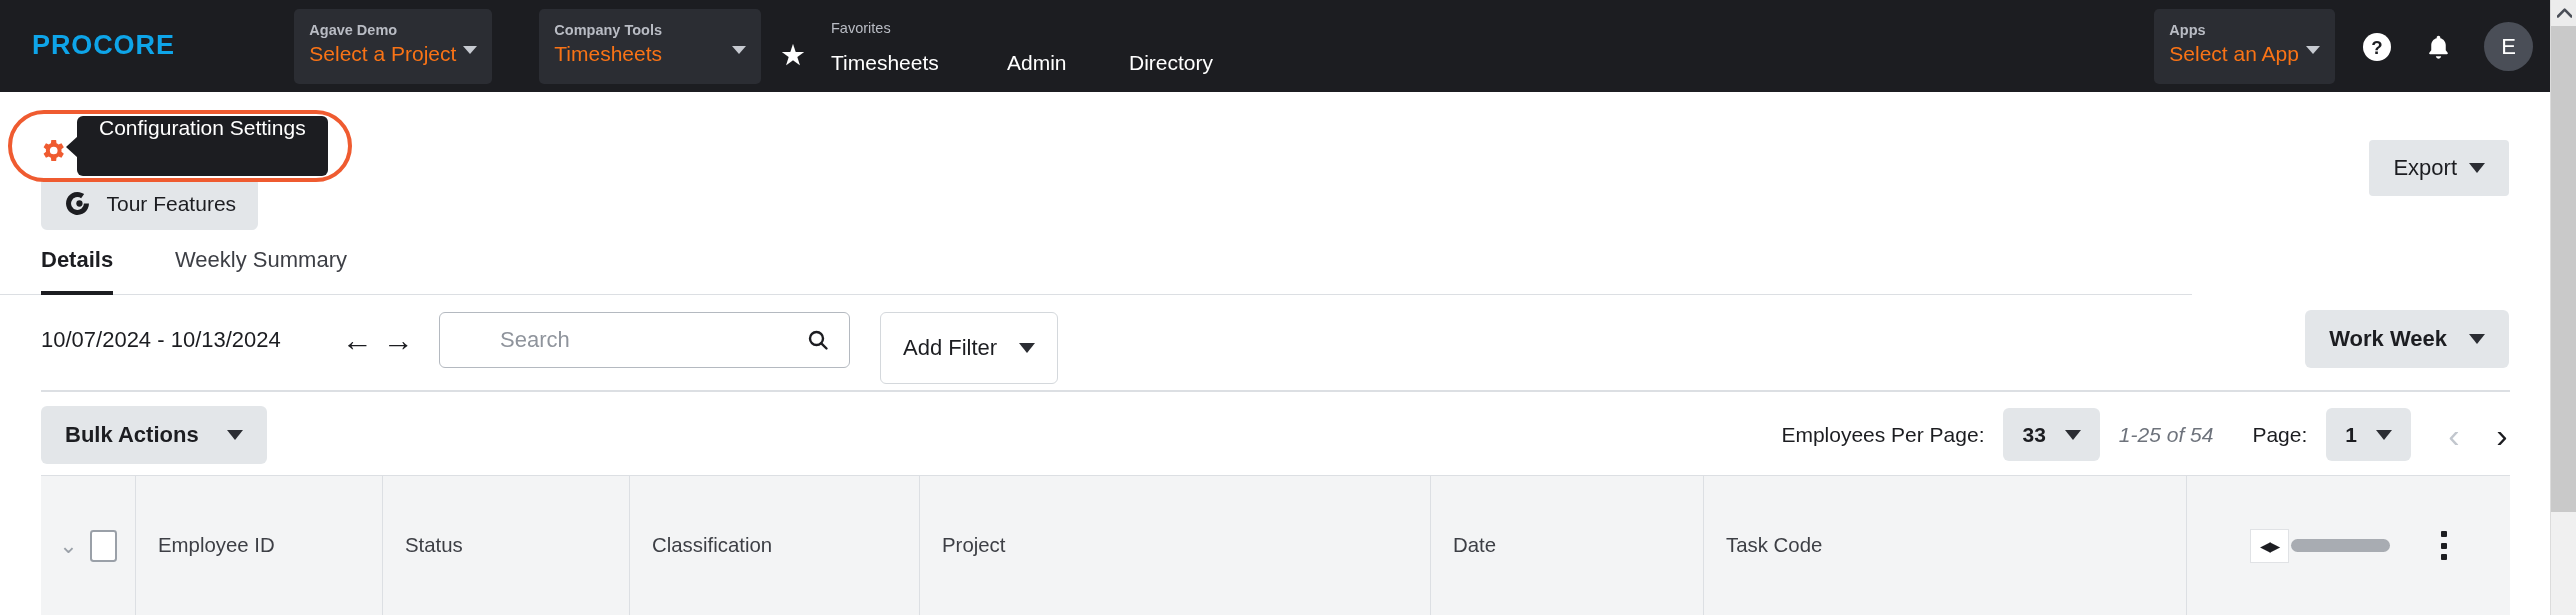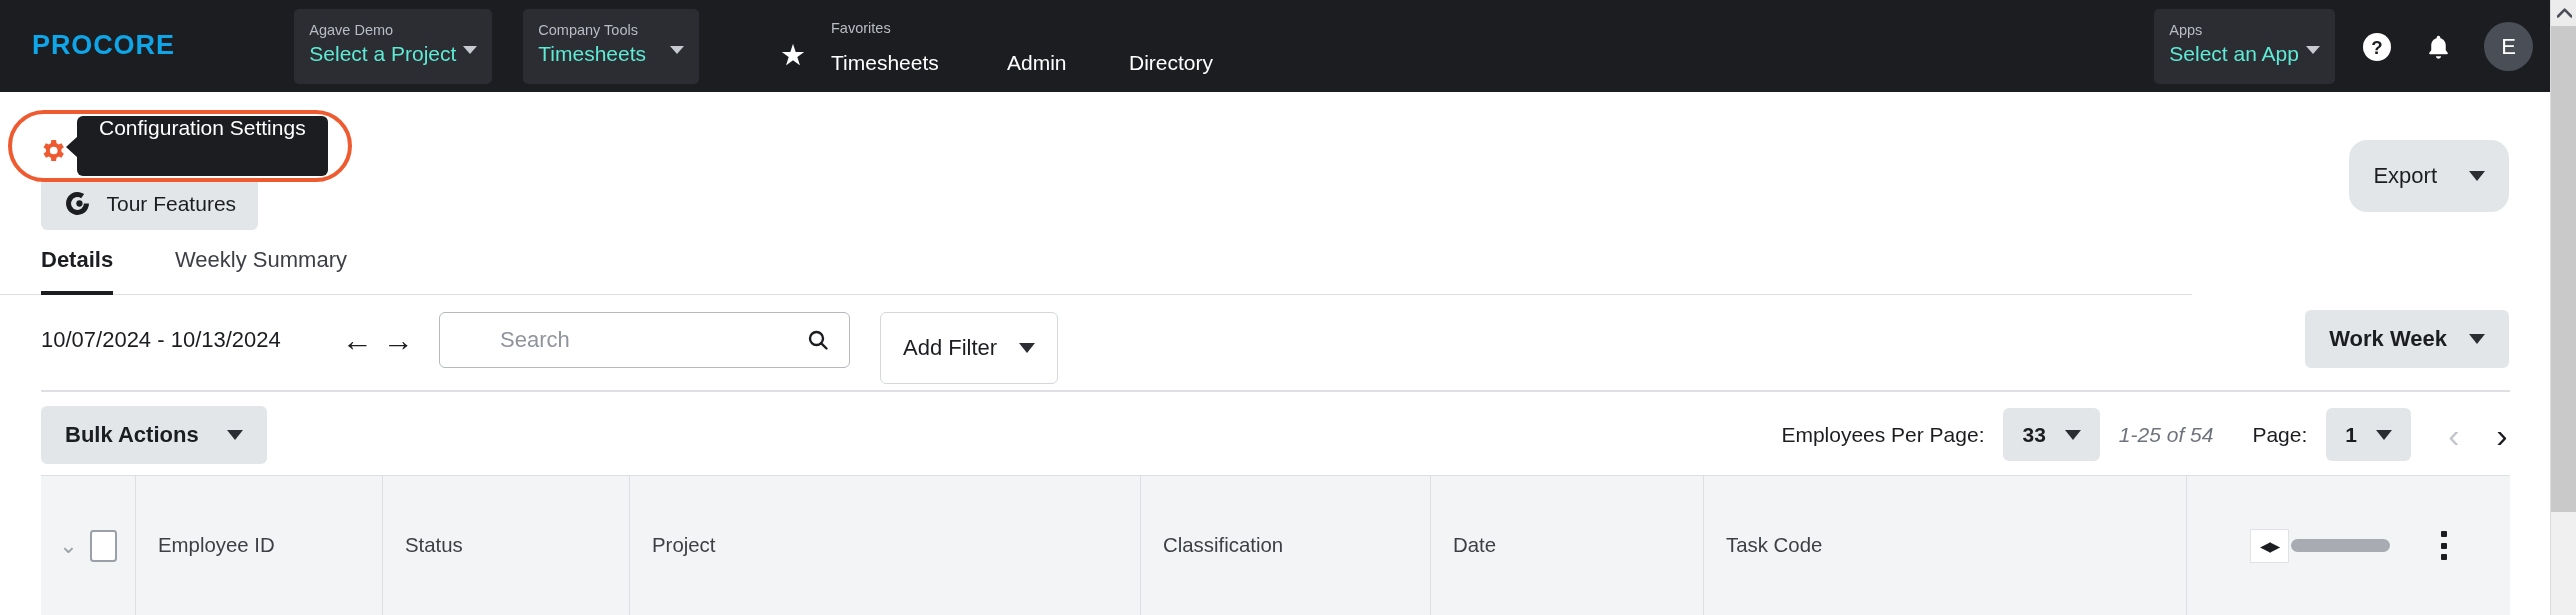--- a/index.html
+++ b/index.html
@@ -41,34 +41,34 @@
     color: #0ea5e9; line-height: 1;
   }
 
   .nav-select {
     position: absolute; top: 8.5px; height: 75px;
     background: #2b2d33; border-radius: 5.1px;
     padding: 12px 44px 8.5px 15.3px;
     cursor: pointer;
   }
   .nav-select .ns-label {
-    font-size: 14.5px; color: #b9bcc4; line-height: 19px; white-space: nowrap;
+    font-size: 14.5px; color: #b9bcc4; line-height: 19px; white-space: nowrap; font-weight: bold;
   }
   .nav-select .ns-value {
-    font-size: 21px; color: #5eead4; line-height: 27px; white-space: nowrap;
+    font-size: 21px; color: #f97316; line-height: 27px; white-space: nowrap;
   }
   .nav-select .caret {
     position: absolute; right: 15.3px; top: 37px;
     width: 0; height: 0;
     border-left: 7.7px solid transparent;
     border-right: 7.7px solid transparent;
     border-top: 8.5px solid #c7cad1;
   }
   #sel-project { left: 294px; width: 198px; }
-  #sel-tools   { left: 523px; width: 176px; }
+  #sel-tools   { left: 539px; width: 222px; }
   #sel-apps    { right: 215px; width: 181px; }
 
   .fav-star {
     position: absolute; left: 780px; top: 41px;
     font-size: 29px; color: #ffffff; line-height: 1;
   }
   .fav-label {
     position: absolute; left: 831px; top: 19px;
     font-size: 14.5px; color: #b9bcc4; line-height: 19px;
   }
@@ -131,22 +131,22 @@
   .tour-btn {
     position: absolute; left: 41px; top: 85px;
     height: 53px; background: #e3e6e9; border-radius: 6px;
     display: flex; align-items: center; gap: 14.5px;
     padding: 0 22px; cursor: pointer; z-index: 20;
   }
   .tour-btn .tour-label { font-size: 21px; color: #1c1d21; white-space: nowrap; }
 
   .export-btn {
     position: absolute; right: 41px; top: 48px;
-    height: 72px; background: #e3e6e9; border-radius: 18px;
-    display: flex; align-items: center; gap: 32px;
+    height: 56px; background: #e3e6e9; border-radius: 4px;
+    display: flex; align-items: center; gap: 12px;
     padding: 0 24px; cursor: pointer;
   }
   .export-btn .btn-label { font-size: 22px; color: #1c1d21; }
 
   .caret-dark {
     width: 0; height: 0;
     border-left: 8.5px solid transparent;
     border-right: 8.5px solid transparent;
     border-top: 10.2px solid #2b2d33;
   }
@@ -443,25 +443,25 @@
       <div class="th th-select">
         <span class="th-chevron">⌄</span>
         <span class="th-checkbox"></span>
       </div>
       <div class="th" style="width:247px">
         <span class="th-label">Employee ID</span>
       </div>
       <div class="th" style="width:247px">
         <span class="th-label">Status</span>
       </div>
+      <div class="th" style="width:290px">
+        <span class="th-label">Classification</span>
+      </div>
       <div class="th" style="width:511px">
         <span class="th-label">Project</span>
-      </div>
-      <div class="th" style="width:290px">
-        <span class="th-label">Classification</span>
       </div>
       <div class="th" style="width:273px">
         <span class="th-label">Date</span>
       </div>
       <div class="th" style="width:511px">
         <span class="th-label">Task Code</span>
       </div>
       <div class="th th-spacer"></div>
 
       <div class="th-tools">

